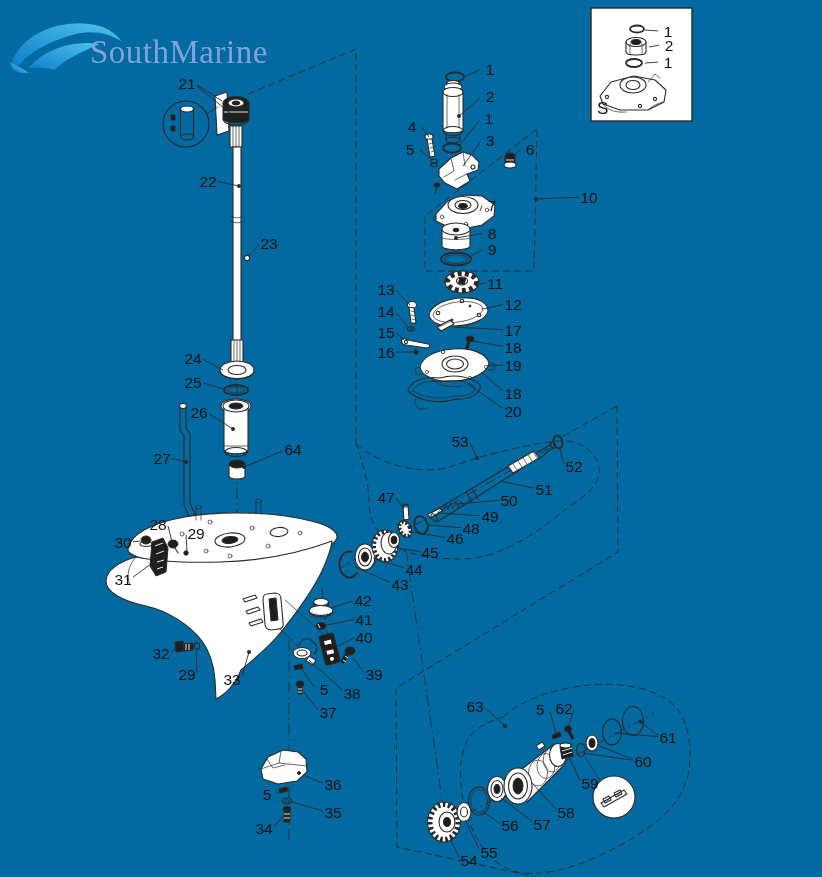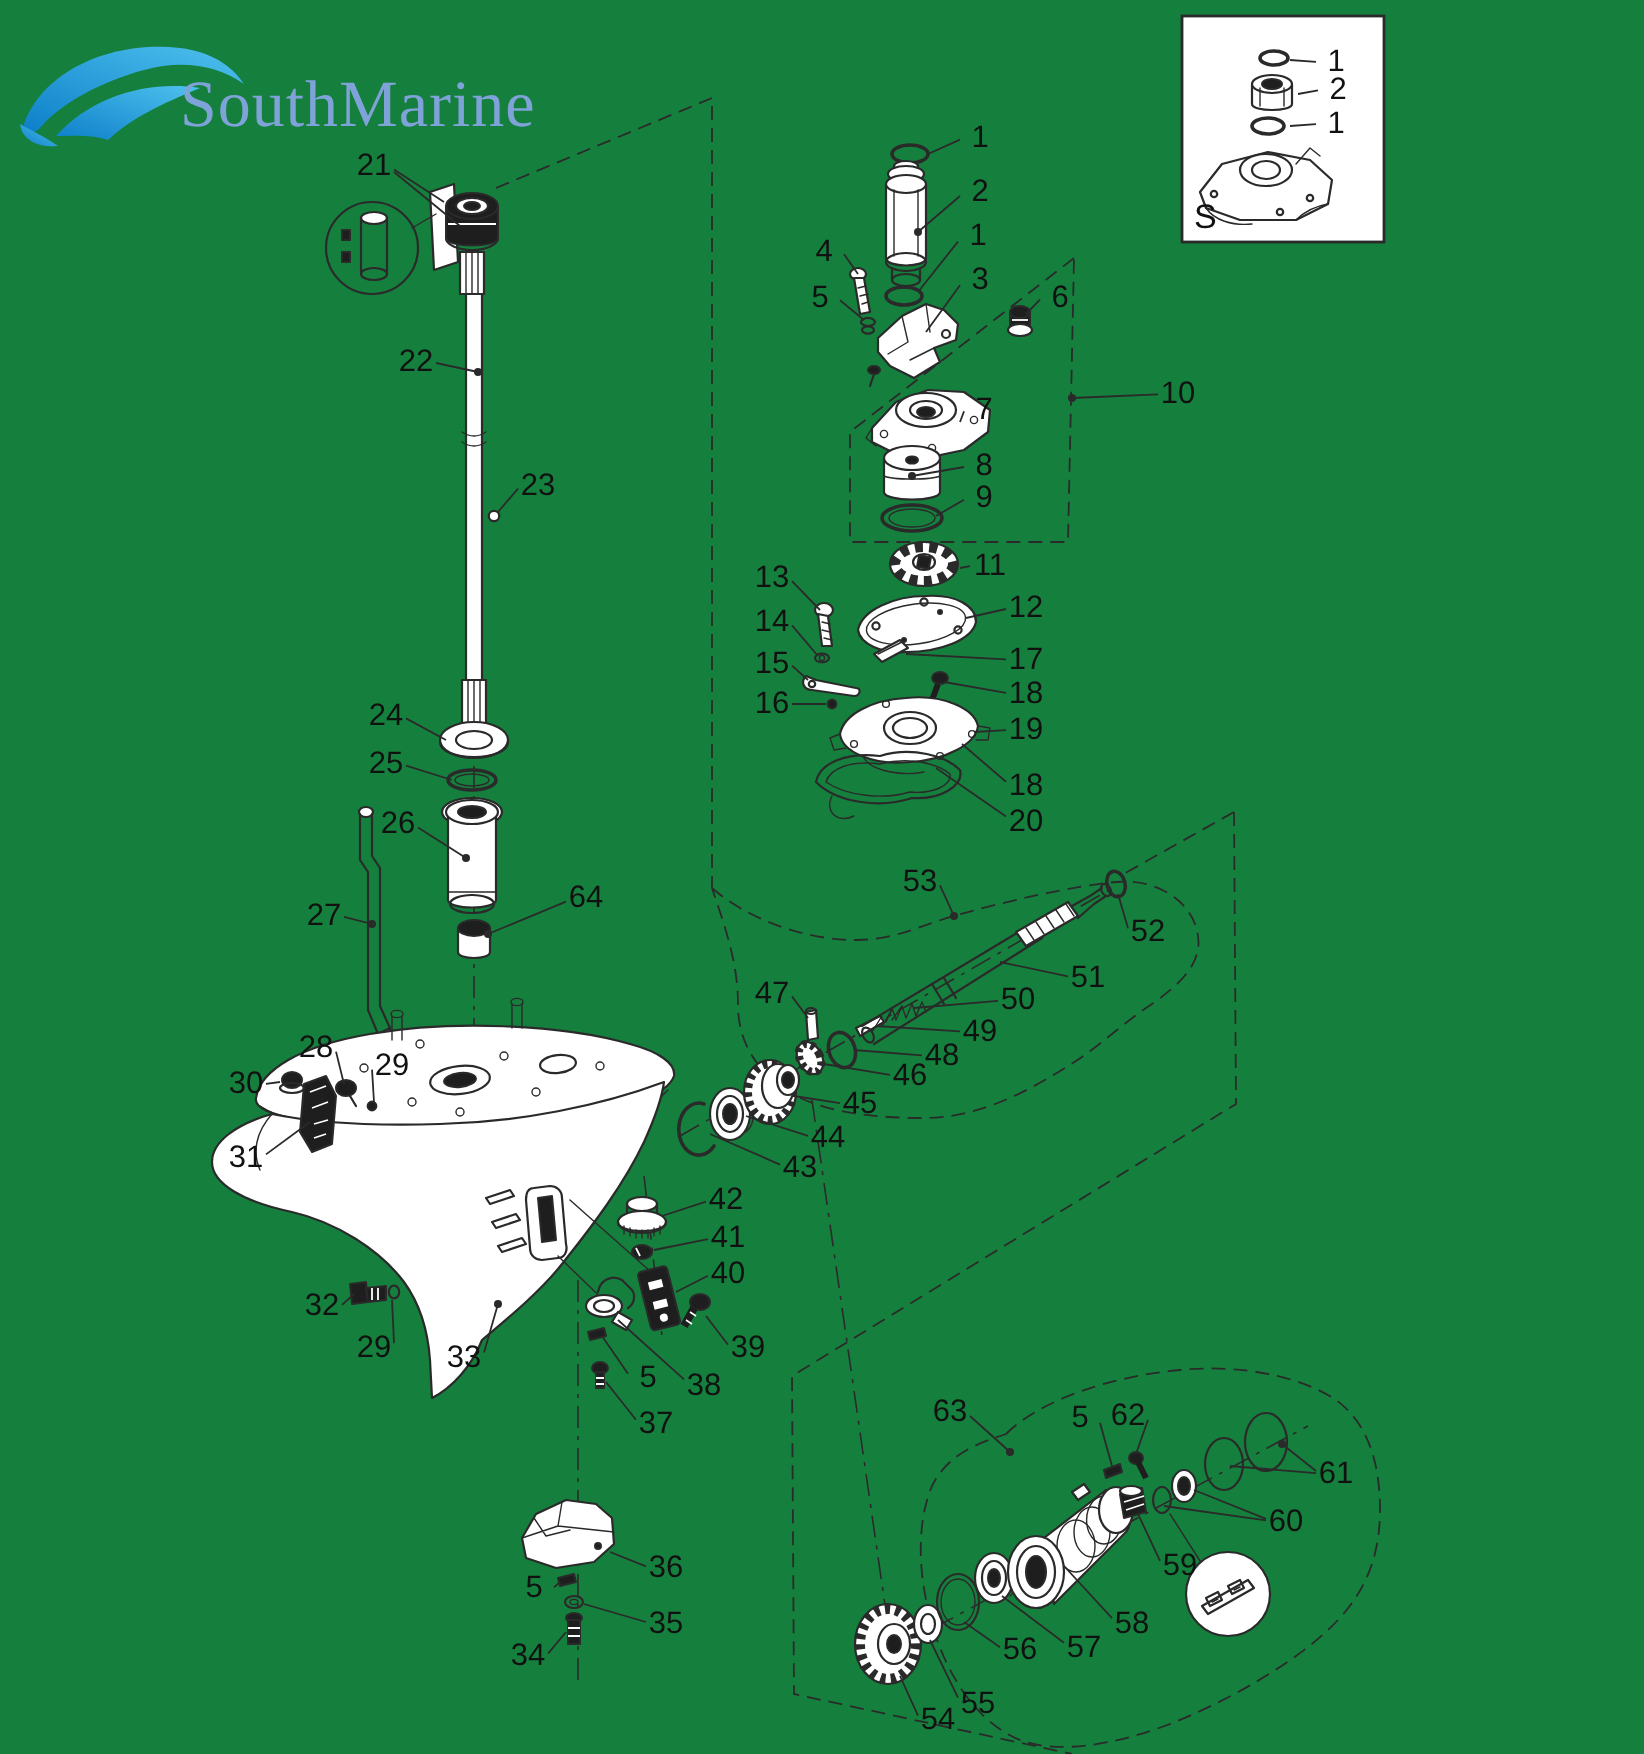--- a/index.html
+++ b/index.html
@@ -1,16 +1,16 @@
 <!DOCTYPE html>
 <html><head>
 <meta charset="utf-8">
 <style>
   html,body{margin:0;padding:0;background:#fff;}
-  .page{position:relative;width:822px;height:877px;background:#15803d;overflow:hidden;
+  .page{position:relative;width:822px;height:877px;background:#0369a1;overflow:hidden;
         font-family:"Liberation Sans",sans-serif;}
   svg{display:block;}
   .s  {stroke:#2a2a2a;stroke-width:1.1;fill:none;stroke-linecap:round;stroke-linejoin:round;}
   .sw {stroke:#2a2a2a;stroke-width:1.1;fill:#ffffff;stroke-linejoin:round;}
   .sd {stroke:#2a2a2a;stroke-width:1;fill:#1e1e1e;stroke-linejoin:round;}
   .thin{stroke-width:0.7;}
   .thick{stroke-width:1.8;}
   .dash{stroke:#2a2a2a;stroke-width:0.9;fill:none;stroke-dasharray:7 4;}
   .cdash{stroke:#2a2a2a;stroke-width:0.8;fill:none;stroke-dasharray:11 4 2 4;}
   .wht{stroke:#ffffff;stroke-width:0.9;fill:none;}

